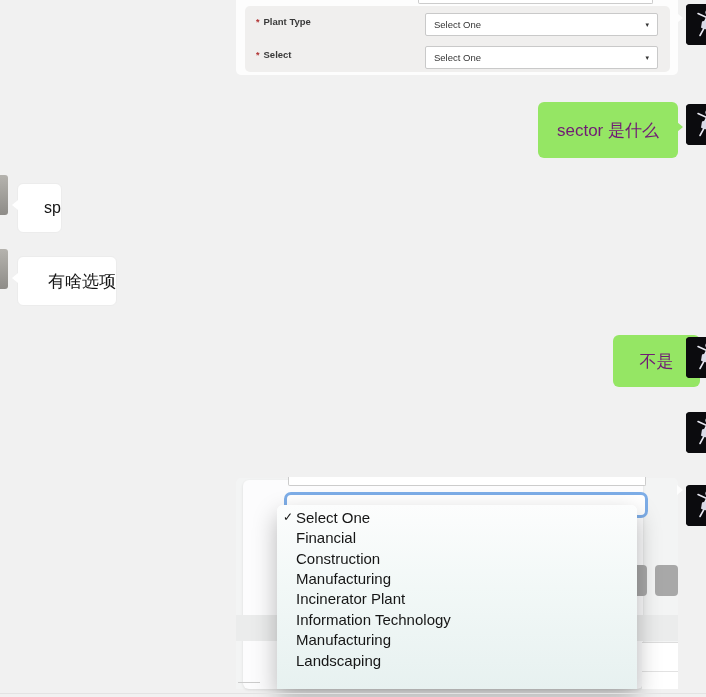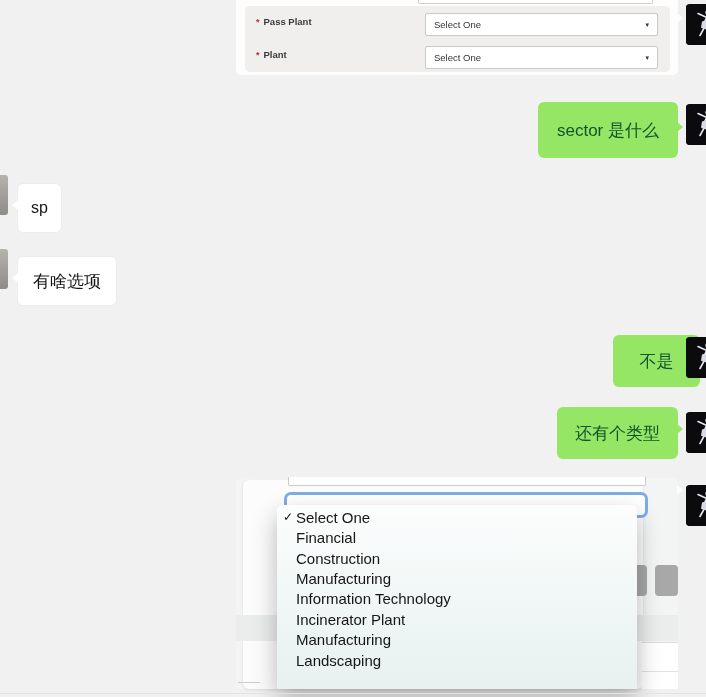--- a/index.html
+++ b/index.html
@@ -4,22 +4,22 @@
 <style>
   * { margin:0; padding:0; box-sizing:border-box; }
   html,body { font-family:"Liberation Sans", sans-serif; }
   #stage {
     position:relative; width:706px; height:697px;
     background:#f1f1f1; overflow:hidden;
   }
 
   
   .bubble { position:absolute; border-radius:6px; display:flex; align-items:center; }
-  .bubble-green { background:var(--green,#95e664); color:#14532d; justify-content:center; }
-  .bubble-white { background:#ffffff; border:1px solid #ececec; color:#151515; justify-content:center; }
+  .bubble-green { background:var(--green,#95e664); color:#701a75; justify-content:center; }
+  .bubble-white { background:#ffffff; border:1px solid #ececec; color:#151515; justify-content:flex-end; }
   .bubble-text { font-size:17px; white-space:nowrap; }
   .tail { position:absolute; width:0; height:0; border-top:5px solid transparent; border-bottom:5px solid transparent; }
   .tail-r { right:-5px; border-left:6px solid var(--green,#95e664); }
   .tail-r-white { right:-5px; border-left:6px solid #fdfdfd; }
   .tail-l { left:-6px; border-right:6px solid #ffffff; }
 
   
   .avatar-dark { position:absolute; left:686px; width:40px; height:41px; border-radius:4px; overflow:hidden; background:#0b0b0e; }
   .avatar-sliver { position:absolute; left:0; width:8px; height:40px; background:linear-gradient(180deg,#b5b3ae,#8e8c88); border-radius:0 3px 3px 0; }
 
@@ -54,29 +54,29 @@
 </head>
 <body>
 
 <div id="stage">
 
   <div class="shot shot-top">
     <div class="partial-field" style="left:182px; top:-2px; width:235px; height:6px;"></div>
     <div class="form-panel">
       <div class="form-label" style="left:11px; top:10px;">
         <span class="req">*</span>
-        <span>Pass Plant</span>
+        <span>Plant Type</span>
       </div>
       <div class="mini-select" style="top:7px;">
         <span>Select One</span>
         <span class="mini-caret">▾</span>
       </div>
       <div class="form-label" style="left:11px; top:43px;">
         <span class="req">*</span>
-        <span>Plant</span>
+        <span>Select</span>
       </div>
       <div class="mini-select" style="top:40px;">
         <span>Select One</span>
         <span class="mini-caret">▾</span>
       </div>
     </div>
     <span class="tail tail-r-white" style="top:13px;"></span>
   </div>
   <div class="avatar-dark" style="top:4px;">
     <svg viewBox="0 0 40 40" width="40" height="41">
@@ -118,24 +118,20 @@
   </div>
   <div class="avatar-dark" style="top:337px;">
     <svg viewBox="0 0 40 40" width="40" height="41">
       <rect width="40" height="41" fill="#0b0b0e"></rect>
       <circle cx="22" cy="8" r="2.6" fill="#e9e9f2"></circle>
       <path d="M22 11 C19 15 18 19 19 22 L14 31 M19 22 L25 30 M21 13 L12 9 M21 13 L30 17" stroke="#e9e9f2" stroke-width="1.6" fill="none" stroke-linecap="round"></path>
       <path d="M16 17 C20 15 25 17 26 20 C24 25 19 26 15 23 Z" fill="#d9dae6"></path>
     </svg>
   </div>
 
-  <div class="bubble bubble-green" style="left:557px; top:407px; width:121px; height:52px;">
-    <span class="bubble-text">还有个类型</span>
-    <span class="tail tail-r" style="top:17px;"></span>
-  </div>
   <div class="avatar-dark" style="top:412px;">
     <svg viewBox="0 0 40 40" width="40" height="41">
       <rect width="40" height="41" fill="#0b0b0e"></rect>
       <circle cx="22" cy="8" r="2.6" fill="#e9e9f2"></circle>
       <path d="M22 11 C19 15 18 19 19 22 L14 31 M19 22 L25 30 M21 13 L12 9 M21 13 L30 17" stroke="#e9e9f2" stroke-width="1.6" fill="none" stroke-linecap="round"></path>
       <path d="M16 17 C20 15 25 17 26 20 C24 25 19 26 15 23 Z" fill="#d9dae6"></path>
     </svg>
   </div>
 
   <div class="shot shot-bottom">
@@ -158,24 +154,24 @@
       <div class="dd-row">
         <span>Financial</span>
       </div>
       <div class="dd-row">
         <span>Construction</span>
       </div>
       <div class="dd-row">
         <span>Manufacturing</span>
       </div>
       <div class="dd-row">
-        <span>Information Technology</span>
+        <span>Incinerator Plant</span>
       </div>
       <div class="dd-row">
-        <span>Incinerator Plant</span>
+        <span>Information Technology</span>
       </div>
       <div class="dd-row">
         <span>Manufacturing</span>
       </div>
       <div class="dd-row">
         <span>Landscaping</span>
       </div>
     </div>
     <span class="tail tail-r-white" style="top:7px;"></span>
   </div>

